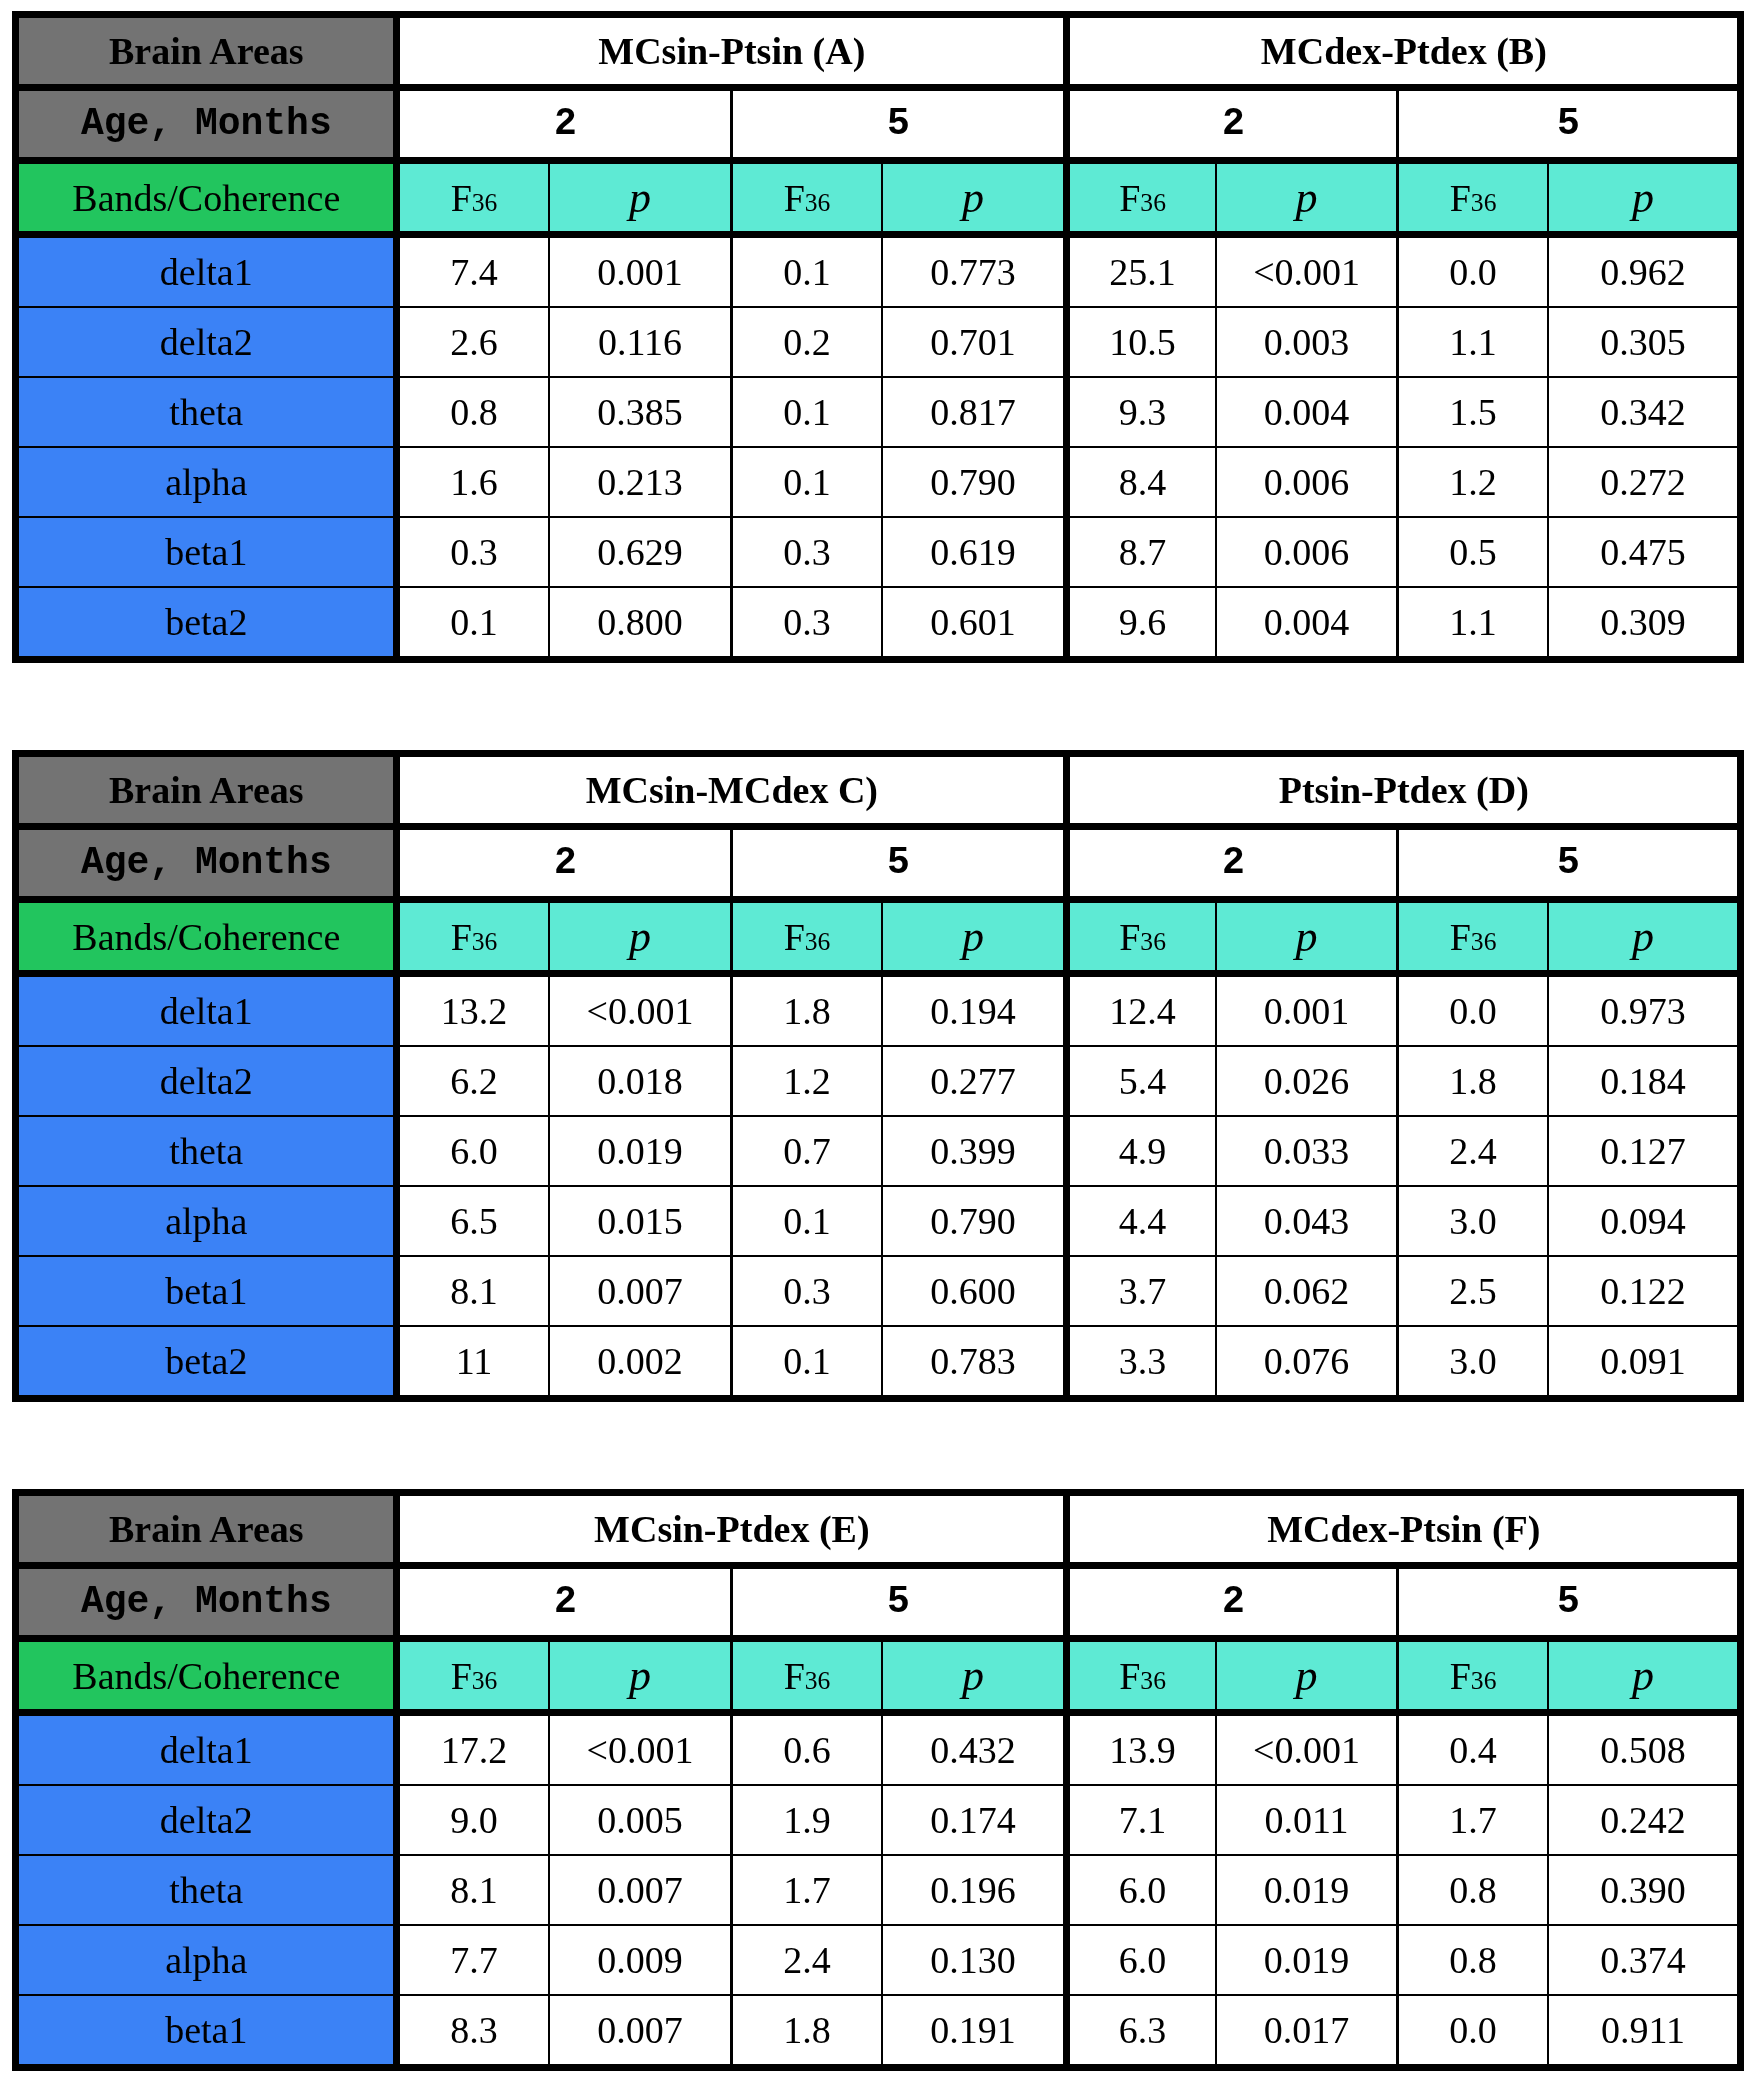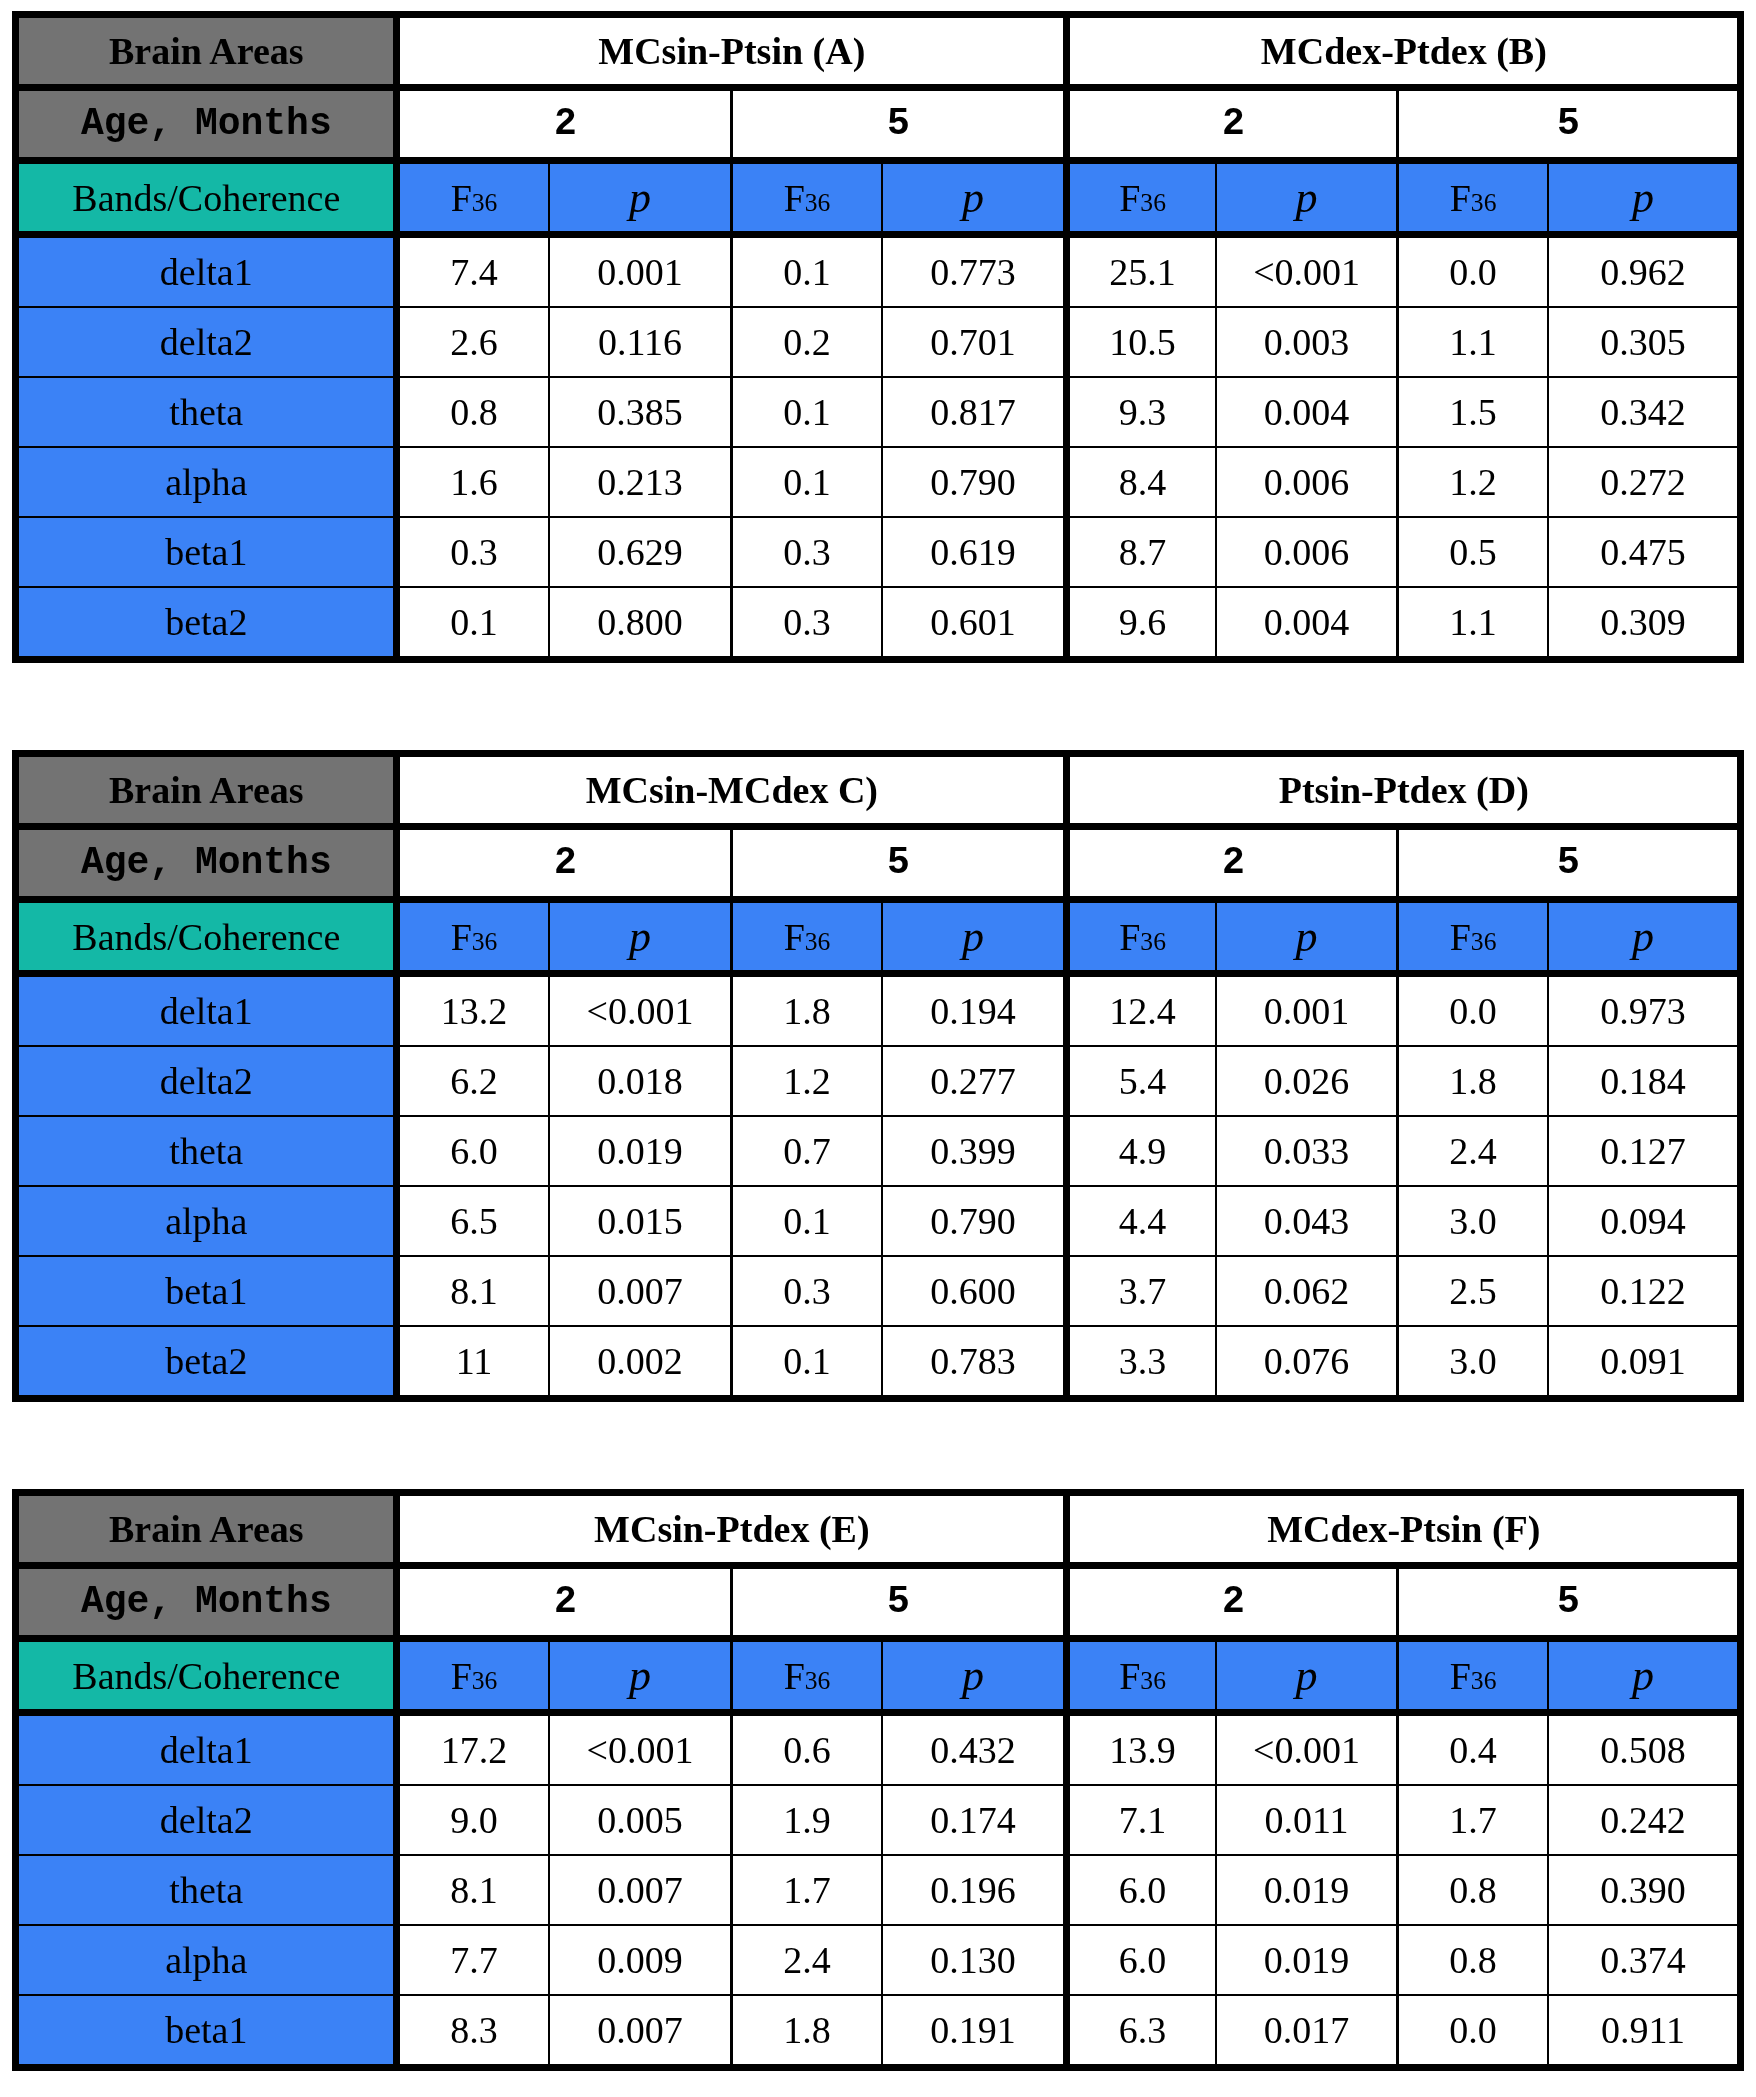--- a/index.html
+++ b/index.html
@@ -5,25 +5,25 @@
   html, body { margin: 0; padding: 0; background: #ffffff; }
   body { width: 1757px; height: 2097px; position: relative; overflow: hidden;
          font-family: "Liberation Serif", "DejaVu Serif", serif; color: #000; }
   .tbl { position: absolute; left: 12.3px; width: 1732px; border-collapse: collapse;
          table-layout: fixed; border: 7.2px solid #000; box-sizing: border-box; }
   .tbl td { border: 2px solid #000; text-align: center; vertical-align: middle;
             padding: 0; font-size: 38px; line-height: 1; overflow: hidden; white-space: nowrap; }
   .tbl tr.r-area td, .tbl tr.r-age td { font-weight: bold; height: 66px; }
   .tbl tr.r-area td { border-bottom-width: 7.2px; }
   .tbl tr.r-age td { border-bottom-width: 7.2px; font-family: Liberation Mono, monospace; }
-  .tbl tr.r-head td { background: #3b82f6; height: 67px; border-bottom-width: 7.2px; }
+  .tbl tr.r-head td { background: #5eead4; height: 67px; border-bottom-width: 7.2px; }
   .tbl tr.r-data td { height: 68px; }
   .tbl td.lbl { background: #3b82f6; }
   .tbl tr.r-area td.lbl, .tbl tr.r-age td.lbl { background: #737373; }
-  .tbl tr.r-head td.lbl { background: #14b8a6; }
+  .tbl tr.r-head td.lbl { background: #22c55e; }
   .tbl td.c-lbl { border-right-width: 7.2px; }
   .tbl td.grp-end { border-right-width: 7.2px; }
   .tbl td.age-end { border-right-width: 3.1px; }
   .pp { font-style: italic; font-size: 44px; }
   .fsub { font-size: 25.6px; }
   #t1 { top: 11.3px; }
   #t2 { top: 750px; }
   #t3 { top: 1489px; }
 </style>
 </head>

